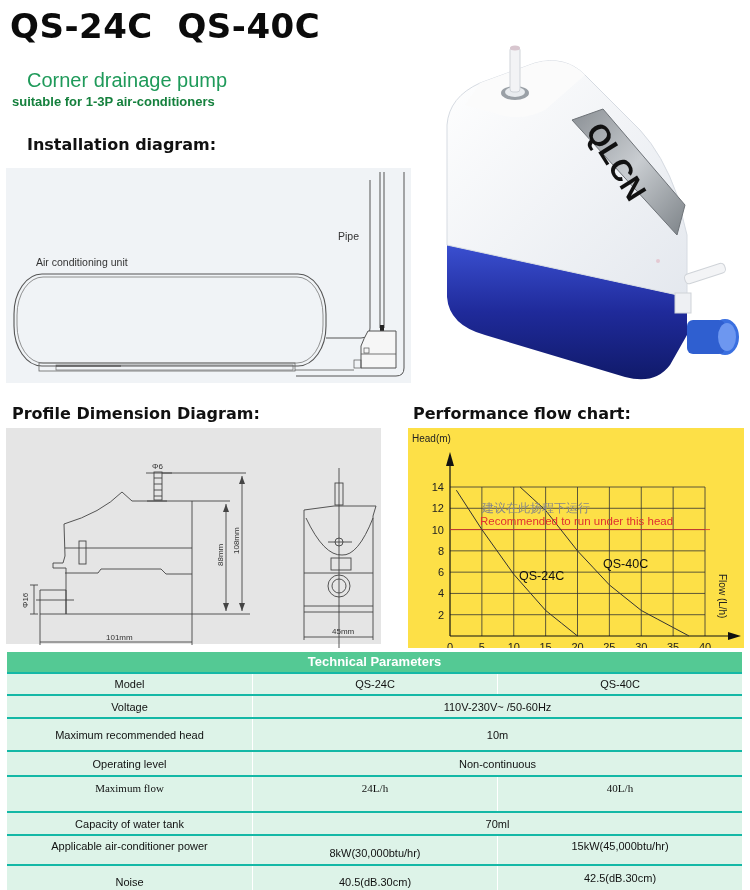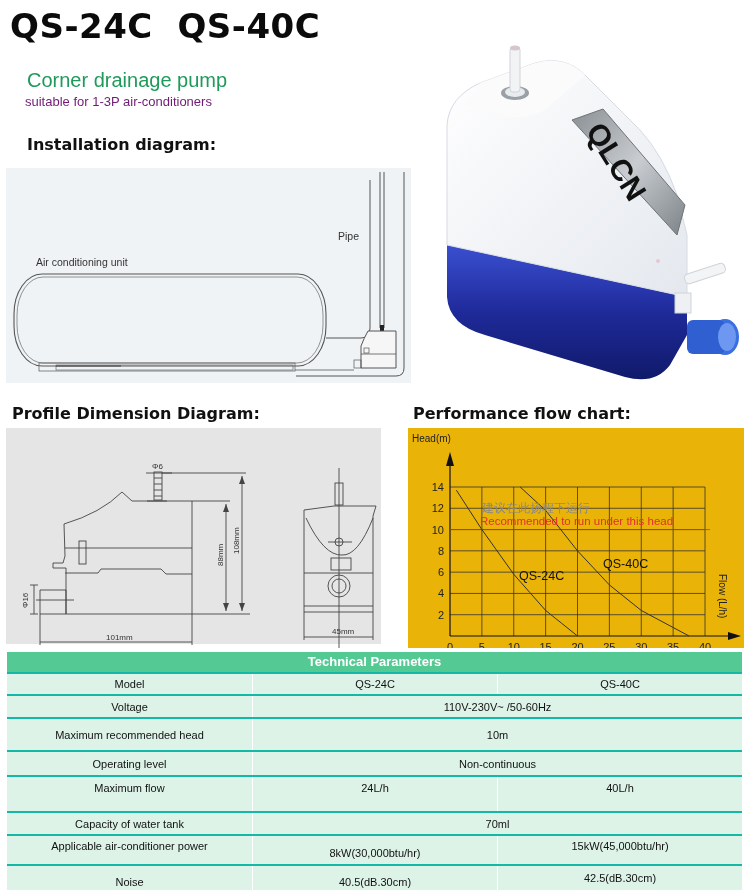--- a/index.html
+++ b/index.html
@@ -3,38 +3,38 @@
 <meta charset="utf-8">
 <style>
   * { box-sizing: border-box; margin: 0; padding: 0; }
   html, body { width: 750px; height: 890px; background: #ffffff; overflow: hidden; }
   body { position: relative; font-family: "DejaVu Sans", sans-serif; color: #111; }
 
   .abs { position: absolute; }
 
   .main-title { left: 10px; top: 6px; font-size: 34px; font-weight: bold; letter-spacing: 0.5px; color: #0b0b0b; white-space: pre; font-family: "DejaVu Sans", sans-serif; }
   .subtitle { left: 27px; top: 69px; font-size: 20px; color: #1f9a5a; font-family: "Liberation Sans", sans-serif; }
-  .subtitle2 { left: 25px; top: 94px; font-size: 13px; color: #701a75; font-family: "Liberation Sans", sans-serif; }
+  .subtitle2 { left: 12px; top: 94px; font-size: 13px; color: #15803d; font-family: "Liberation Sans", sans-serif; font-weight: bold; }
   .section-h { font-size: 16px; font-weight: bold; color: #111; font-family: "DejaVu Sans", sans-serif; }
   .install-panel { left: 6px; top: 168px; width: 405px; height: 215px; background: #f0f3f6; }
   .profile-panel { left: 6px; top: 428px; width: 375px; height: 216px; background: #e5e5e5; }
-  .chart-panel { left: 408px; top: 428px; width: 336px; height: 220px; background: #eab308; }
+  .chart-panel { left: 408px; top: 428px; width: 336px; height: 220px; background: #fde047; }
 
   .product { left: 425px; top: 35px; width: 325px; height: 355px; }
 
   .table { left: 7px; top: 652px; width: 735px; border-radius: 18px; }
   .t-head { height: 20px; background: #54c994; color: #fff; font-weight: bold; font-size: 13px; text-align: center; line-height: 20px; font-family: "Liberation Sans", sans-serif; }
   .t-row { display: flex; background: #ddf3e8; border-top: 2px solid #14b8a6; font-size: 11px; font-family: "Liberation Sans", sans-serif; }
   .t-cell { display: flex; align-items: center; justify-content: center; text-align: center; border-left: 1px solid #ffffff; }
   .t-cell:first-child { border-left: none; }
   .c0 { width: 245px; }
   .c1 { width: 245px; }
   .c2 { width: 245px; }
   .c12 { width: 490px; }
-  .t-row.top .t-cell { align-items: flex-start; padding-top: 5px; }
+  .t-row.top .t-cell { align-items: flex-start; padding-top: 5px; font-family: Liberation Serif, serif; }
   .t-cell.mid { align-items: center; }
 
   svg text { font-family: "Liberation Sans", sans-serif; }
 </style>
 </head>
 <body>
 
 <div class="abs main-title">QS-24C  QS-40C</div>
 <div class="abs subtitle">Corner drainage pump</div>
 <div class="abs subtitle2">suitable for 1-3P air-conditioners</div>

